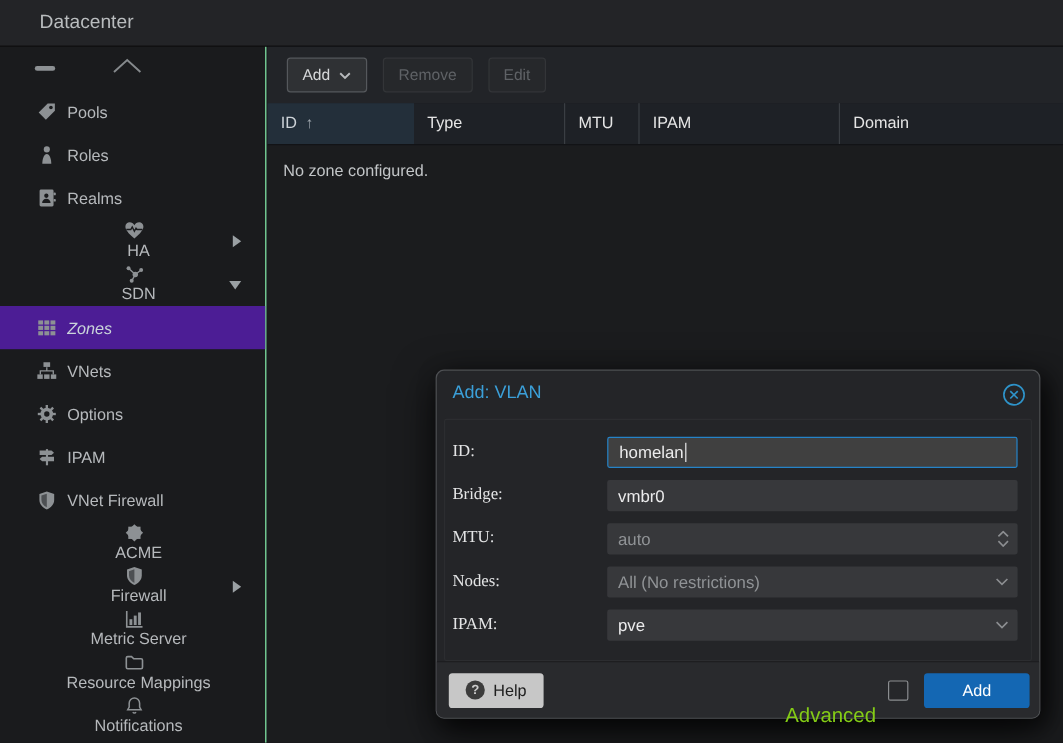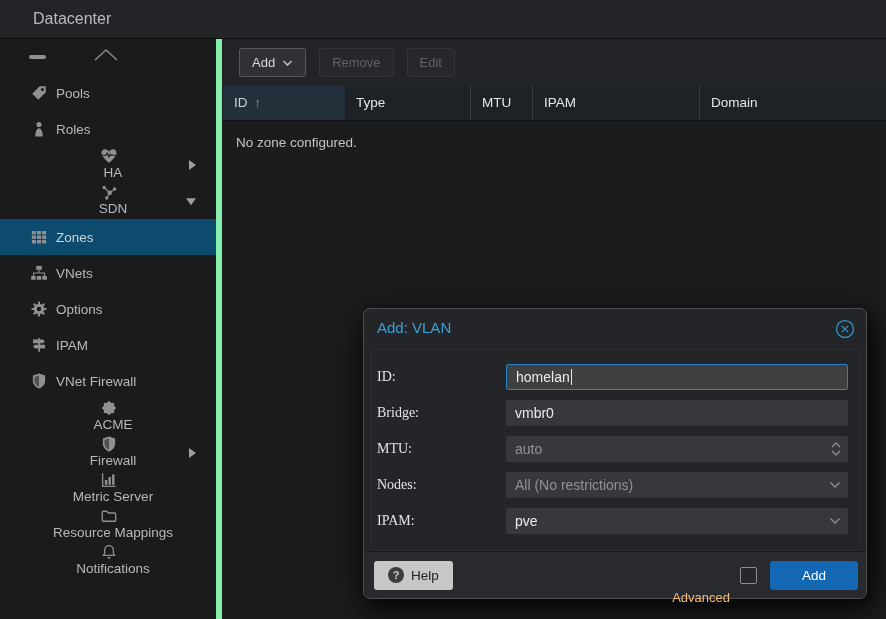--- a/index.html
+++ b/index.html
@@ -7,26 +7,26 @@
               font-family:"Liberation Sans", sans-serif; }
   .app { position:relative; width:886px; height:619px; background:#1b1c1e; }
 
   
   .top-header { position:absolute; left:0; top:0; width:886px; height:39px;
     background:#232427; border-bottom:1px solid #0a0a0b; }
   .top-title { position:absolute; left:9px; top:10px; font-size:16px; color:#b9bcbe;margin-left:24px; }
 
   
   .sidebar { position:absolute; left:0; top:39px; width:222px; height:580px;
-    background:#1a1b1d; border-right:6px solid #86efac; }
+    background:#1a1b1d; border-right:1px solid #86efac; }
   .nav-row { position:relative; height:36px; display:flex; align-items:center;
     color:#b6b9bc; font-size:13.5px; cursor:pointer; }
   .nav-row.top { padding-left:10px;flex-direction:column; }
   .nav-row.sub { padding-left:30px; }
-  .nav-row.selected { background:#0c4a6e; color:#c9d3da; }
+  .nav-row.selected { background:#4c1d95; color:#c9d3da;font-style:italic; }
   .nav-icon { width:18px; height:18px; margin-right:8px; color:#8d9194; flex:0 0 18px; }
   .nav-icon svg { width:18px; height:18px; display:block; }
   .nav-caret { position:absolute; right:20px; top:50%; width:0; height:0; }
   .caret-right { transform:translateY(-50%);
     border-left:7px solid #9aa0a3; border-top:5px solid transparent; border-bottom:5px solid transparent; }
   .caret-down { transform:translateY(-40%);
     border-top:7px solid #9aa0a3; border-left:5px solid transparent; border-right:5px solid transparent; }
   .partial-row { position:relative; height:36px; }
   .dash { position:absolute; left:29px; top:16px; width:17px; height:4px;
     border-radius:2px; background:#8d9194; }
@@ -80,21 +80,21 @@
   .trig svg { display:block; }
 
   .dlg-footer { position:absolute; left:0; right:0; bottom:0; height:47px;
     background:#292a2d; border-top:1px solid #1a1a1b; border-radius:0 0 6px 6px;
     display:flex; align-items:center; padding:0 8px 0 10px; }
   .help-btn { height:29px; display:inline-flex; align-items:center; gap:7px; padding:0 14px;
     background:#c7c7c7; color:#202020; border-radius:3px; font-size:13.5px; cursor:pointer; }
   .qmark { width:16px; height:16px; border-radius:50%; background:#3c3c3c; color:#cdcdcd;
     font-size:11px; line-height:16px; text-align:center; font-weight:bold; }
   .foot-spacer { flex:1; }
-  .adv-label { font-size:13px; color:#fdba74; margin-right:10px;margin-top:44px; }
+  .adv-label { font-size:17px; color:#84cc16; margin-right:10px;margin-top:44px; }
   .checkbox { width:17px; height:17px; background:#26272a; border:1px solid #8b8d90;
     border-radius:2px; margin-right:13px; cursor:pointer; }
   .add-btn { width:88px; height:29px; background:#1467b3; color:#ffffff; border:none;
     border-radius:3px; font-size:13.5px; display:inline-flex; align-items:center;
     justify-content:center; cursor:pointer; font-family:"Liberation Sans", sans-serif; }
 </style>
 </head>
 <body>
 
 <svg width="0" height="0" style="position:absolute">
@@ -216,20 +216,28 @@
       <span>Pools</span>
     </div>
     <div class="nav-row sub">
       <span class="nav-icon">
           <svg>
             <use href="#i-user"></use>
           </svg>
         </span>
       <span>Roles</span>
     </div>
+    <div class="nav-row sub">
+      <span class="nav-icon">
+          <svg>
+            <use href="#i-book"></use>
+          </svg>
+        </span>
+      <span>Realms</span>
+    </div>
     <div class="nav-row top">
       <span class="nav-icon">
           <svg>
             <use href="#i-heart"></use>
           </svg>
         </span>
       <span>HA</span>
       <span class="nav-caret caret-right"></span>
     </div>
     <div class="nav-row top">

